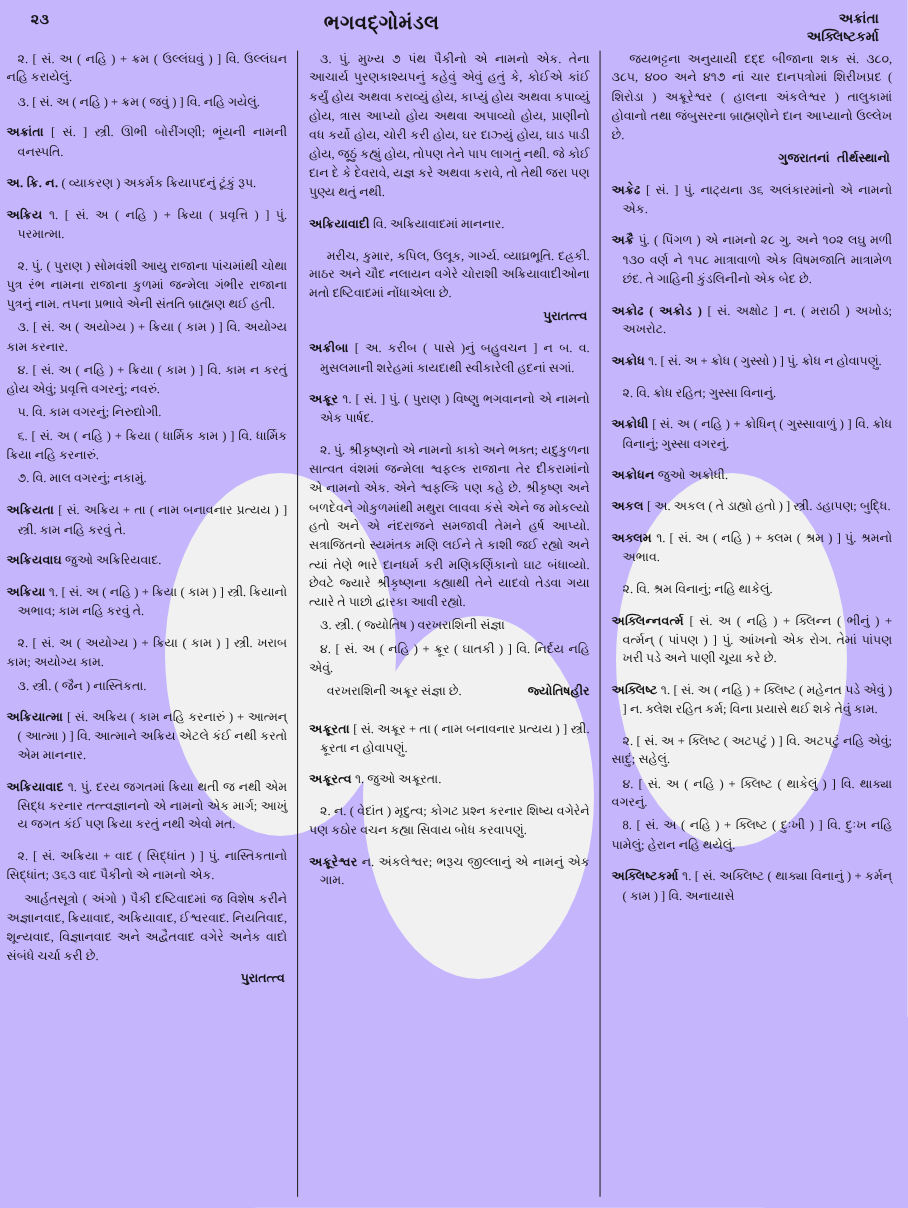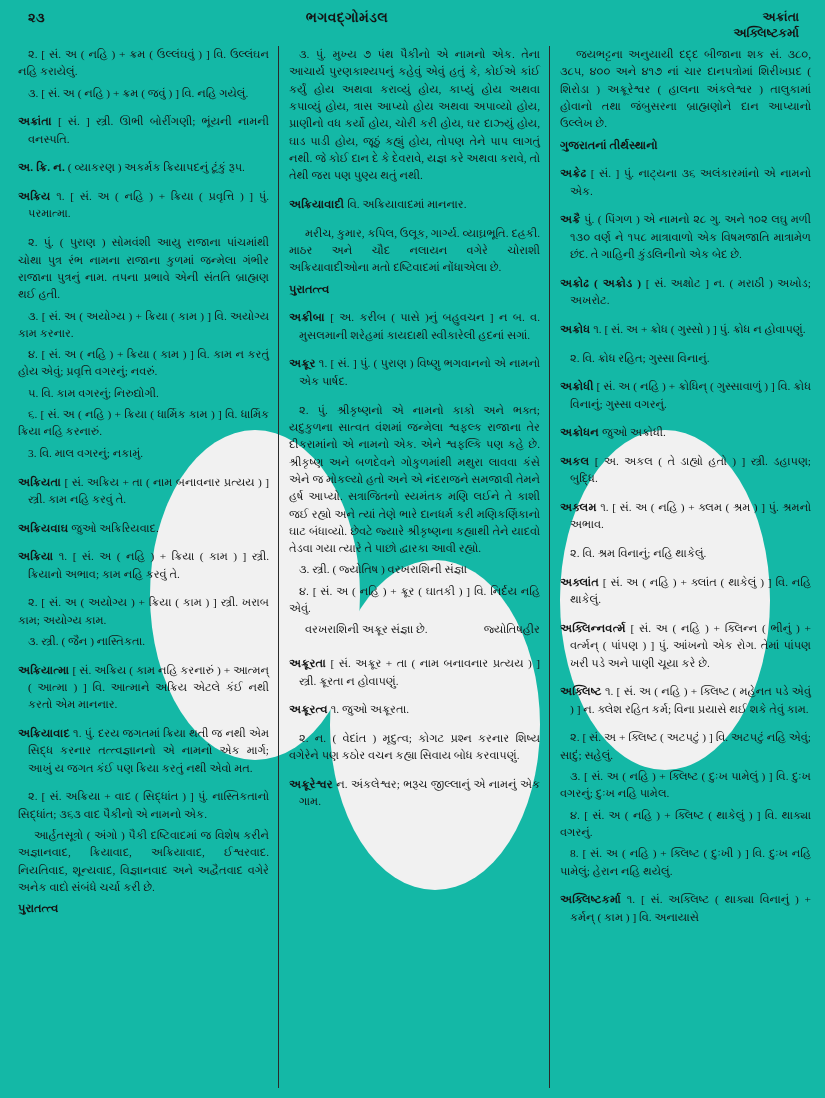--- a/index.html
+++ b/index.html
@@ -13,21 +13,21 @@
     font-family: "Liberation Serif", "DejaVu Serif", serif;
     color: #141414;
     overflow: hidden;
   }
   .page {
     position: relative;
     width: 825px;
     height: 1098px;
     box-sizing: border-box;
     padding: 0;
-    background: #14b8a6;
+    background: #c4b5fd;
     overflow: hidden;
   }
   
   .watermark {
     position: absolute;
     border-radius: 50%;
     background: #f1f1f1;
     pointer-events: none;
     z-index: 0;
   }
@@ -50,21 +50,21 @@
     width: 100%;
   }
   .folio {
     font-size: 13px;
     font-weight: bold;
     letter-spacing: 0.3px;
     padding-left: 14px;
     white-space: nowrap;
   }
   .book-title {
-    font-size: 14px;
+    font-size: 18px;
     font-weight: bold;
     letter-spacing: 0.3px;
     text-align: center;
     flex: 1;
   }
   .guidewords {
     text-align: right;
     font-size: 12.5px;
     font-weight: bold;
     line-height: 1.25;
@@ -72,21 +72,21 @@
     min-width: 150px;
     white-space: nowrap;
   }
 
   
   .columns {
     position: relative;
     z-index: 2;
     display: flex;
     height: 1042px;
-    padding: 0 10px 0 12px;
+    padding: 0 10px 0 0;
     box-sizing: border-box;
   }
   .col {
     flex: 1 1 0;
     box-sizing: border-box;
     font-size: 11.4px;
     line-height: 1.52;
     overflow: hidden;
   }
   .col-1 { padding: 0 9px 0 6px; border-right: 1px solid #2a2a2a; }
@@ -101,29 +101,30 @@
   .para {
     margin: 0 0 5px 0;
     text-indent: 16px;
   }
   .hw {
     font-weight: bold;
     letter-spacing: 0.2px;
   }
   .src {
     display: block;
-    text-align: left;
+    text-align: right;
     font-weight: bold;
     margin-top: -1px;
     margin-bottom: 5px;
     padding-right: 2px;
+    font-family: Liberation Mono, monospace;
   }
   .src-inline {
     float: right;
-    font-weight: normal;
+    font-weight: bold;
   }
   .clear { clear: both; }
   .just { text-align: justify; text-justify: inter-word; }
   .hang { padding-left: 10px; text-indent: -10px; }
 </style>
 </head>
 <body>
 
 <div class="page">
 
@@ -154,21 +155,21 @@
         <div class="entry">
           <p class="just hang"><span class="hw">અ. ક્રિ. ન.</span> <span>( વ્યાકરણ ) અકર્મક ક્રિયાપદનું ટૂંકું રૂપ.</span></p>
         </div>
         <div class="entry">
           <p class="just hang"><span class="hw">અક્રિય</span> <span>૧. [ સં. અ ( નહિ ) + ક્રિયા ( પ્રવૃત્તિ ) ] પું. પરમાત્મા.</span></p>
           <p class="just sense">૨. પું. ( પુરાણ ) સોમવંશી આયુ રાજાના પાંચમાંથી ચોથા પુત્ર રંભ નામના રાજાના કુળમાં જન્મેલા ગંભીર રાજાના પુત્રનું નામ. તપના પ્રભાવે એની સંતતિ બ્રાહ્મણ થઈ હતી.</p>
           <p class="just sense">૩. [ સં. અ ( અયોગ્ય ) + ક્રિયા ( કામ ) ] વિ. અયોગ્ય કામ કરનાર.</p>
           <p class="just sense">૪. [ સં. અ ( નહિ ) + ક્રિયા ( કામ ) ] વિ. કામ ન કરતું હોય એવું; પ્રવૃત્તિ વગરનું; નવરું.</p>
           <p class="just sense">૫. વિ. કામ વગરનું; નિરુદ્યોગી.</p>
           <p class="just sense">૬. [ સં. અ ( નહિ ) + ક્રિયા ( ધાર્મિક કામ ) ] વિ. ધાર્મિક ક્રિયા નહિ કરનારું.</p>
-          <p class="just sense">3. વિ. માલ વગરનું; નકામું.</p>
+          <p class="just sense">૭. વિ. માલ વગરનું; નકામું.</p>
         </div>
         <div class="entry">
           <p class="just hang"><span class="hw">અક્રિયતા</span> <span>[ સં. અક્રિય + તા ( નામ બનાવનાર પ્રત્યય ) ] સ્ત્રી. કામ નહિ કરવું તે.</span></p>
         </div>
         <div class="entry">
           <p class="just hang"><span class="hw">અક્રિયવાઘ</span> <span>જુઓ અક્રિરિયવાદ.</span></p>
         </div>
         <div class="entry">
           <p class="just hang"><span class="hw">અક્રિયા</span> <span>૧. [ સં. અ ( નહિ ) + ક્રિયા ( કામ ) ] સ્ત્રી. ક્રિયાનો અભાવ; કામ નહિ કરવું તે.</span></p>
           <p class="just sense">૨. [ સં. અ ( અયોગ્ય ) + ક્રિયા ( કામ ) ] સ્ત્રી. ખરાબ કામ; અયોગ્ય કામ.</p>
@@ -240,29 +241,25 @@
           <p class="just hang"><span class="hw">અક્રોધન</span> <span>જુઓ અક્રોધી.</span></p>
         </div>
         <div class="entry">
           <p class="just hang"><span class="hw">અકલ</span> <span>[ અ. અકલ ( તે ડાહ્યો હતો ) ] સ્ત્રી. ડહાપણ; બુદ્ધિ.</span></p>
         </div>
         <div class="entry">
           <p class="just hang"><span class="hw">અક્લમ</span> <span>૧. [ સં. અ ( નહિ ) + ક્લમ ( શ્રમ ) ] પું. શ્રમનો અભાવ.</span></p>
           <p class="just sense">૨. વિ. શ્રમ વિનાનું; નહિ થાકેલું.</p>
         </div>
         <div class="entry">
-          <p class="just hang"><span class="hw">અક્લાંત</span> <span>[ સં. અ ( નહિ ) + ક્લાંત ( થાકેલું ) ] વિ. નહિ થાકેલું.</span></p>
-        </div>
-        <div class="entry">
           <p class="just hang"><span class="hw">અક્લિન્નવર્ત્મ</span> <span>[ સં. અ ( નહિ ) + ક્લિન્ન ( ભીનું ) + વર્ત્મન્ ( પાંપણ ) ] પું. આંખનો એક રોગ. તેમાં પાંપણ ખરી પડે અને પાણી ચૂયા કરે છે.</span></p>
         </div>
         <div class="entry">
           <p class="just hang"><span class="hw">અક્લિષ્ટ</span> <span>૧. [ સં. અ ( નહિ ) + ક્લિષ્ટ ( મહેનત પડે એવું ) ] ન. ક્લેશ રહિત કર્મ; વિના પ્રયાસે થઈ શકે તેવું કામ.</span></p>
           <p class="just sense">૨. [ સં. અ + ક્લિષ્ટ ( અટપટું ) ] વિ. અટપટું નહિ એવું; સાદું; સહેલું.</p>
-          <p class="just sense">૩. [ સં. અ ( નહિ ) + ક્લિષ્ટ ( દુઃખ પામેલું ) ] વિ. દુઃખ વગરનું; દુઃખ નહિ પામેલ.</p>
           <p class="just sense">૪. [ સં. અ ( નહિ ) + ક્લિષ્ટ ( થાકેલું ) ] વિ. થાક્યા વગરનું.</p>
           <p class="just sense">8. [ સં. અ ( નહિ ) + ક્લિષ્ટ ( દુઃખી ) ] વિ. દુઃખ નહિ પામેલું; હેરાન નહિ થયેલું.</p>
         </div>
         <div class="entry">
           <p class="just hang"><span class="hw">અક્લિષ્ટકર્મા</span> <span>૧. [ સં. અક્લિષ્ટ ( થાક્યા વિનાનું ) + કર્મન્ ( કામ ) ] વિ. અનાયાસે</span></p>
         </div>
       </div>
   </div>
 
 </div>

